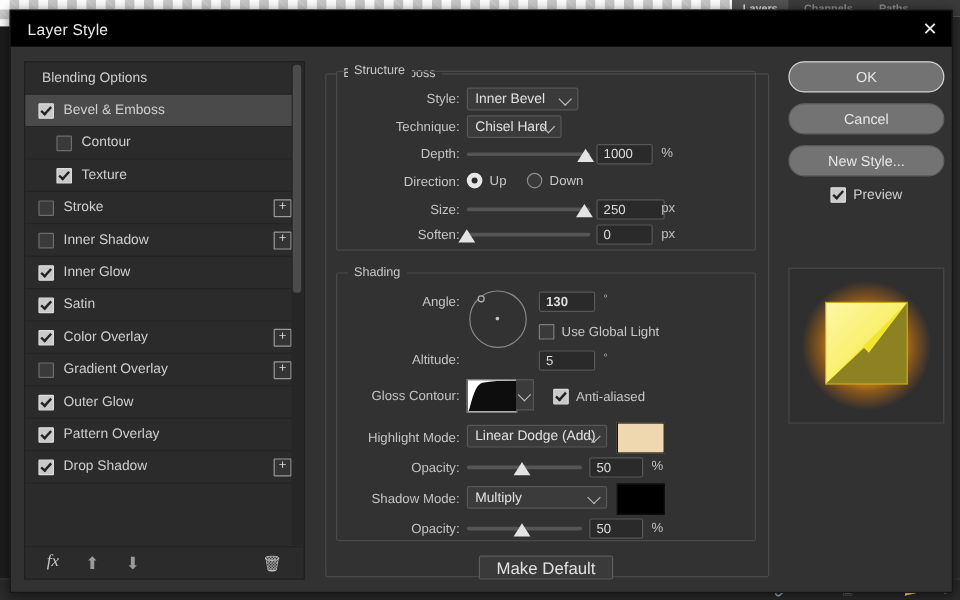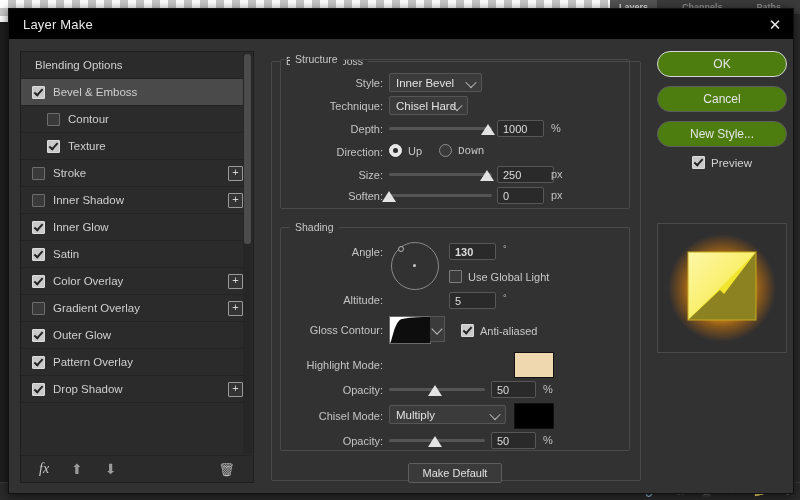--- a/index.html
+++ b/index.html
@@ -16,21 +16,21 @@
     position:absolute;left:0;top:0;width:800px;height:22px;
     background-image:
       linear-gradient(45deg,#c8c8c8 25%,transparent 25%,transparent 75%,#c8c8c8 75%),
       linear-gradient(45deg,#c8c8c8 25%,transparent 25%,transparent 75%,#c8c8c8 75%);
     background-size:16px 16px;
     background-position:0 0,8px 8px;
     background-color:#ffffff;
   }
   .bg-panel-tabs{
     position:absolute;right:0;top:0;width:190px;height:14px;
-    background:#3b3b3b;display:flex;align-items:center;gap:16px;
+    background:#3b3b3b;display:flex;align-items:center;gap:4px;
     font-size:9px;
   }
   .bg-tab{padding:0 9px;color:#8d8d8d;line-height:14px;font-weight:bold;}
   .bg-tab.active{color:#dcdcdc;background:#535353;}
   .bg-right-strip{
     position:absolute;right:0;top:14px;width:190px;height:486px;background:#2b2b2b;
   }
   .bg-right-inner{
     position:absolute;right:6px;top:18px;width:178px;height:470px;background:#1c1c1c;
     border:1px solid #3a3a3a;
@@ -195,29 +195,29 @@
     position:absolute;width:15px;height:26px;background:#3b3b3b;border:1px solid #565656;
     border-left:none;box-sizing:border-box;cursor:pointer;
   }
   .contour-chev .c{
     position:absolute;left:3px;top:8px;width:7px;height:7px;
     border-right:1.5px solid #b9b9b9;border-bottom:1.5px solid #b9b9b9;transform:rotate(45deg);
   }
 
   .btn{
     background:#3a3a3a;border:1px solid #5d5d5d;border-radius:2px;color:#e2e2e2;
-    font-size:11px;cursor:pointer;text-align:center;box-sizing:border-box;
+    font-size:14px;cursor:pointer;text-align:center;box-sizing:border-box;
   }
   .footer-btns{position:absolute;left:0;bottom:-2px;width:368px;display:flex;justify-content:center;gap:16px;}
   .footer-btns .btn{height:20px;line-height:18px;padding:0 14px;}
 
   
   .right{position:absolute;left:648px;top:12px;width:130px;height:430px;}
   .rbtn{
-    width:130px;height:26px;border-radius:13px;background:#4d7c0f;border:1px solid #5e5e5e;
+    width:130px;height:26px;border-radius:13px;background:#737373;border:1px solid #5e5e5e;
     color:#e6e6e6;font-size:12px;line-height:24px;text-align:center;cursor:pointer;
     margin-bottom:9px;box-sizing:border-box;
   }
   .rbtn.primary{border:1.5px solid #d6d6d6;}
   .preview-chk{
     display:flex;align-items:center;justify-content:center;color:#d2d2d2;font-size:11.5px;
     margin-top:2px;cursor:pointer;
   }
   .preview-chk .box{
     width:11px;height:11px;background:#c9c9c9;border:1px solid #dcdcdc;border-radius:1px;
@@ -253,21 +253,21 @@
       <span>▣</span>
       <span>◐</span>
       <span>📁</span>
       <span>✚</span>
     </div>
   </div>
 
   <div class="dialog">
 
     <div class="titlebar">
-      <div class="title">Layer Make</div>
+      <div class="title">Layer Style</div>
       <div class="close">✕</div>
     </div>
 
     <div class="body">
 
       <div class="styles-panel">
         <div class="styles-list" id="styles-list">
             <div class="srow plain">
               <span class="lbl">Blending Options</span>
             </div>
@@ -363,21 +363,21 @@
             <div class="thumb" style="left: 91.88px;"></div>
           </div>
           <div class="numbox" style="left:216px;top:60px;width:47px;">1000</div>
           <div class="unit" style="left:270px;top:62px;">%</div>
 
           <div class="lab" style="left:18px;top:86px;width:84px;">Direction:</div>
           <div class="radio" style="left:108px;top:84px;">
             <span class="dot on"></span>
             <span>Up</span>
           </div>
-          <div class="radio" style="left:158px;top:84px;font-family:Liberation Mono, monospace;">
+          <div class="radio" style="left:158px;top:84px;">
             <span class="dot"></span>
             <span>Down</span>
           </div>
 
           <div class="lab" style="left:18px;top:109px;width:84px;">Size:</div>
           <div class="slider" id="size-slider" style="left:108px;top:108px;width:103px;">
             <div class="track"></div>
             <div class="thumb" style="left: 90.85px;"></div>
           </div>
           <div class="numbox" style="left:216px;top:106px;width:57px;">250</div>
@@ -420,31 +420,35 @@
           </div>
           <div class="contour-chev" style="left:149px;top:88px;">
             <span class="c"></span>
           </div>
           <div class="chk" style="left:180px;top:96px;">
             <span class="box on"></span>
             <span>Anti-aliased</span>
           </div>
 
           <div class="lab" style="left:0px;top:131px;width:102px;">Highlight Mode:</div>
+          <div class="select" style="left:108px;top:126px;width:117px;">
+            <span>Linear Dodge (Add)</span>
+            <span class="chev"></span>
+          </div>
           <div class="swatch" id="hl-swatch" style="left: 233px; top: 124px; width: 38px; height: 24px; background: rgb(239, 216, 175);"></div>
 
           <div class="lab" style="left:0px;top:156px;width:102px;">Opacity:</div>
           <div class="slider" id="hl-op-slider" style="left:108px;top:155px;width:96px;">
             <div class="track"></div>
             <div class="thumb" style="left: 39.08px;"></div>
           </div>
           <div class="numbox" style="left:210px;top:153px;width:45px;">50</div>
           <div class="unit" style="left:262px;top:155px;">%</div>
 
-          <div class="lab" style="left:0px;top:182px;width:102px;">Chisel Mode:</div>
+          <div class="lab" style="left:0px;top:182px;width:102px;">Shadow Mode:</div>
           <div class="select" style="left:108px;top:177px;width:117px;">
             <span>Multiply</span>
             <span class="chev"></span>
           </div>
           <div class="swatch" id="sh-swatch" style="left: 233px; top: 175px; width: 38px; height: 24px; background: rgb(0, 0, 0);"></div>
 
           <div class="lab" style="left:0px;top:207px;width:102px;">Opacity:</div>
           <div class="slider" id="sh-op-slider" style="left:108px;top:206px;width:96px;">
             <div class="track"></div>
             <div class="thumb" style="left: 39.08px;"></div>

